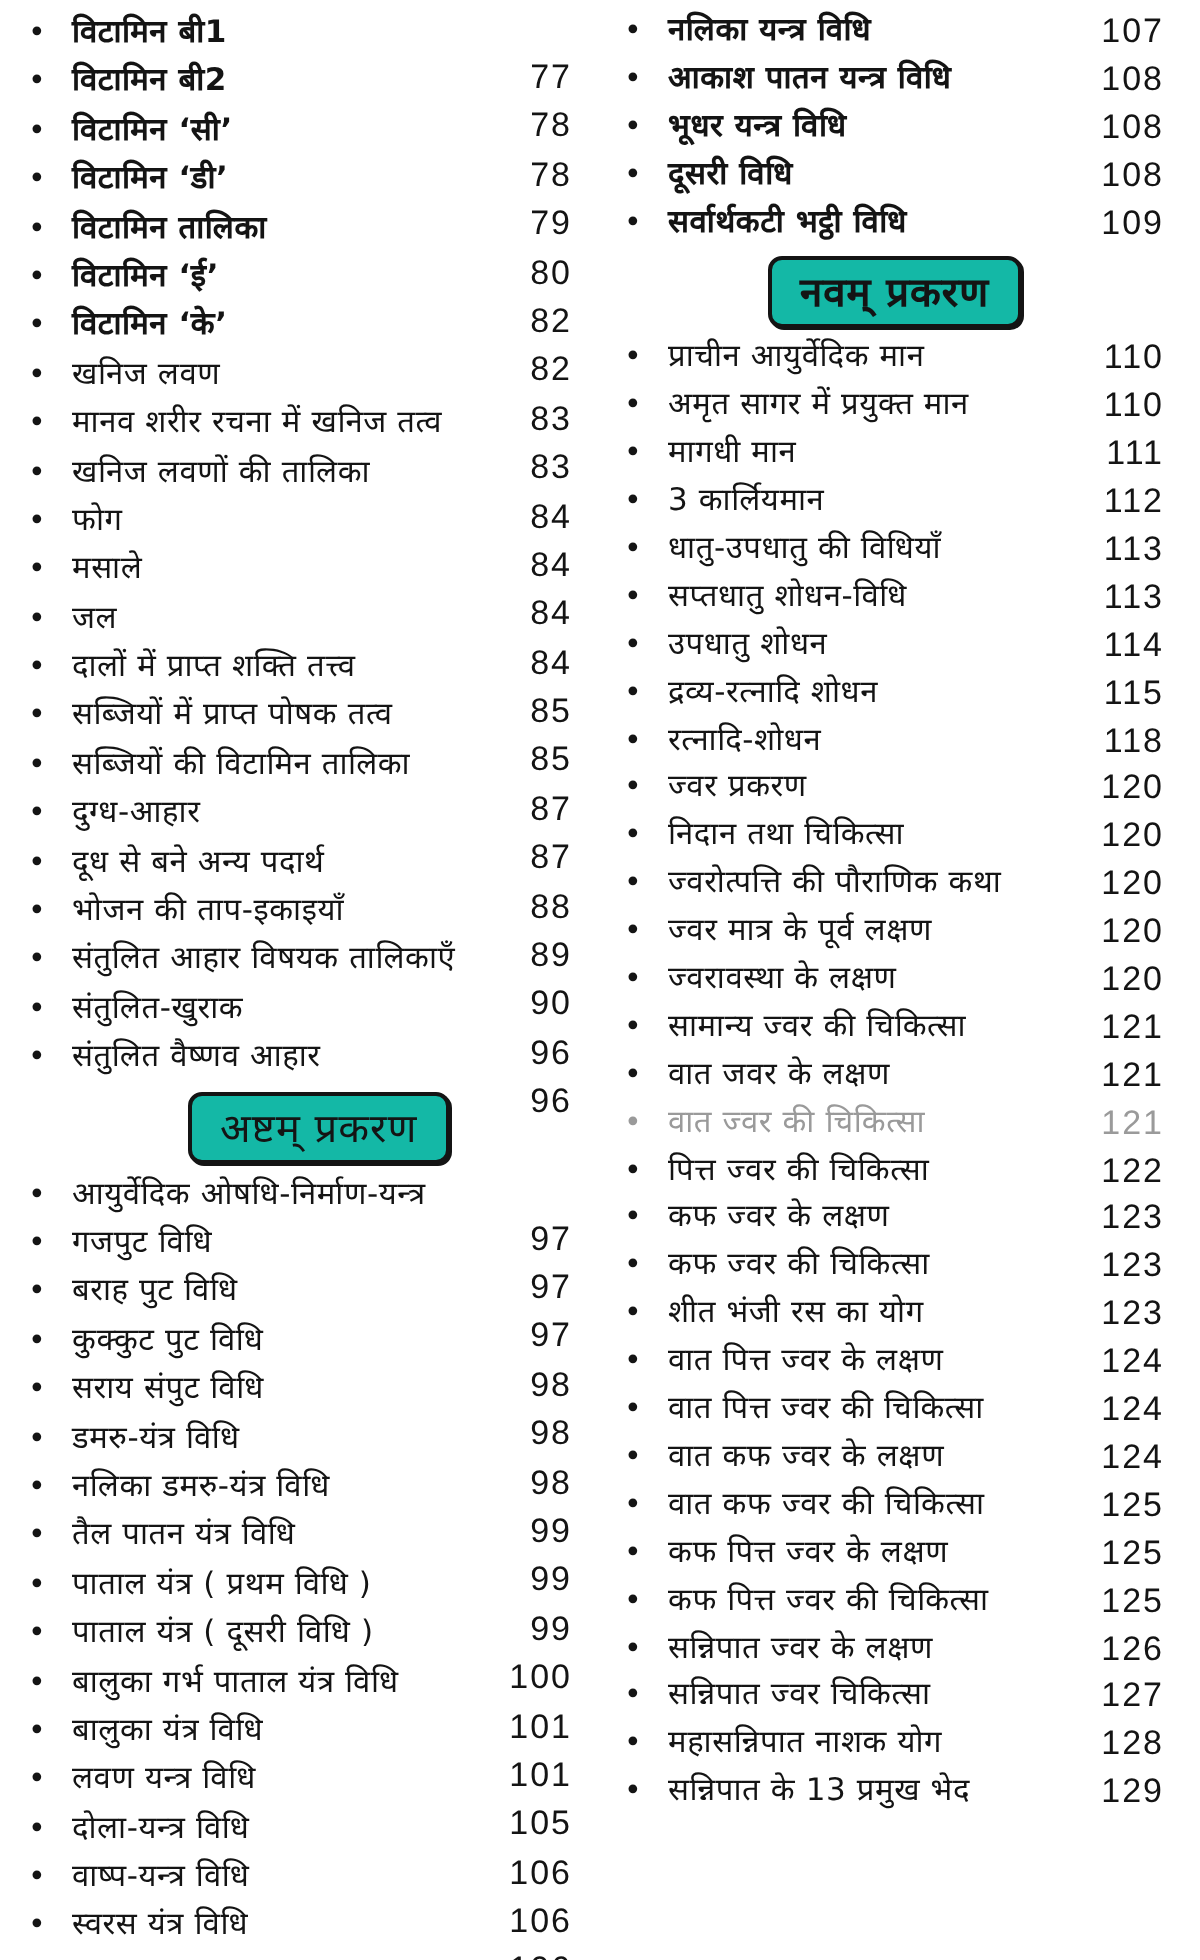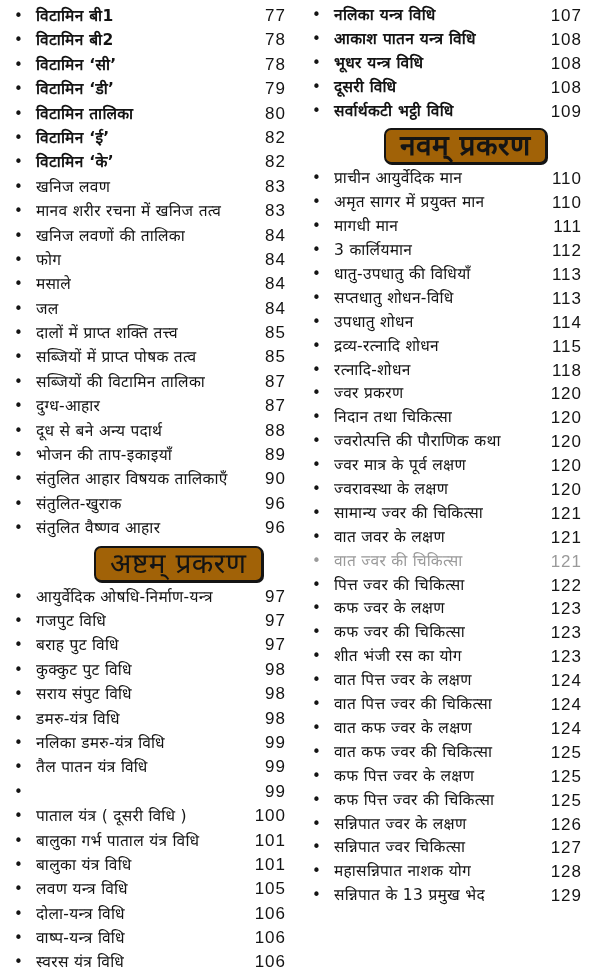--- a/index.html
+++ b/index.html
@@ -44,42 +44,42 @@
       letter-spacing: 0.3px;
     }
     .page {
       position: absolute;
       right: 0;
       top: 0;
       font-family: "Liberation Sans", sans-serif;
       font-size: 17px;
       letter-spacing: 1px;
     }
-    .col-left .page { right: 4px; }
+    .col-left .page { right: 4px; margin-top: 23px; }
     .col-right .page { right: 8px; }
 
     .entry.bold .title { font-weight: bold; text-align: right; }
     .entry.faded { color: #9a9a9a; }
 
     .section-header {
       position: relative;
       height: 44px;
     }
     .section-box {
       position: absolute;
       top: 5px;
       border: 2.5px solid #141414;
       border-radius: 7px;
       padding: 0 14px;
       height: 32px;
       line-height: 32px;
-      font-size: 28px;
+      font-size: 20px;
       letter-spacing: 0.5px;
       box-shadow: 1px 1px 0 #141414;
-      background: #a16207;
+      background: #14b8a6;
     }
     .col-left .section-box { left: 86px; }
     .col-right .section-box { left: 78px; }
     .section-box.bold { font-weight: bold; }
   </style>
 </head>
 <body>
 
 <div class="col col-left">
   <div id="left-g1">
@@ -233,20 +233,21 @@
         <span class="title">नलिका डमरु-यंत्र विधि</span>
         <span class="page">99</span>
       </div>
       <div class="entry">
         <span class="bullet">•</span>
         <span class="title">तैल पातन यंत्र विधि</span>
         <span class="page">99</span>
       </div>
       <div class="entry">
         <span class="bullet">•</span>
+        <span class="title">पाताल यंत्र ( प्रथम विधि )</span>
         <span class="page">99</span>
       </div>
       <div class="entry">
         <span class="bullet">•</span>
         <span class="title">पाताल यंत्र ( दूसरी विधि )</span>
         <span class="page">100</span>
       </div>
       <div class="entry">
         <span class="bullet">•</span>
         <span class="title">बालुका गर्भ पाताल यंत्र विधि</span>

